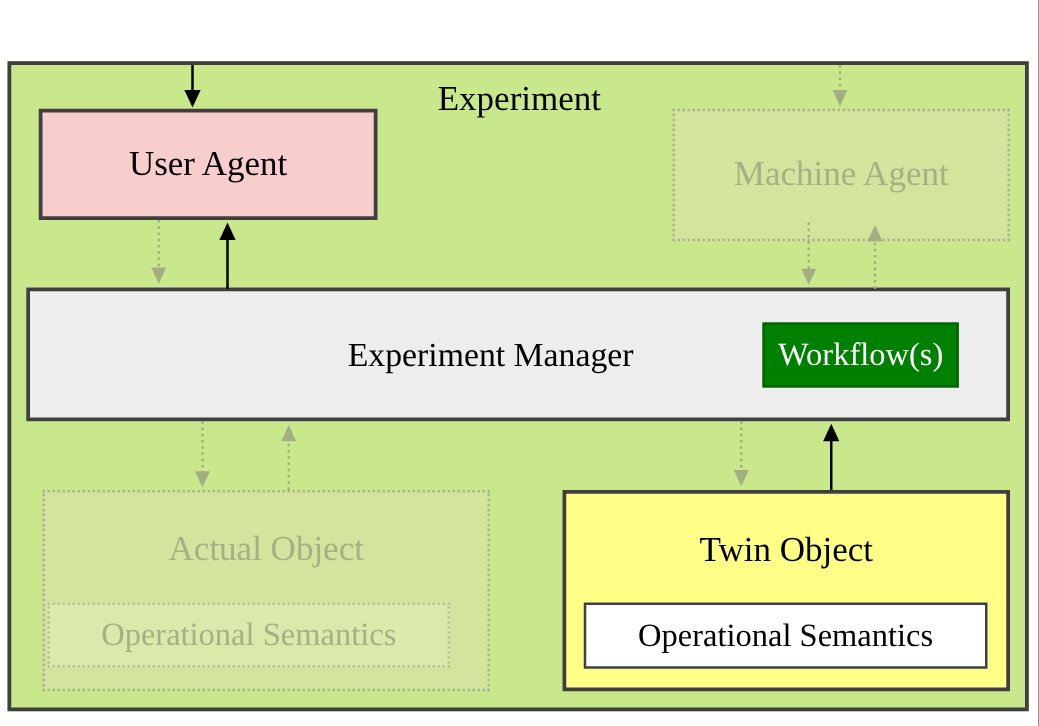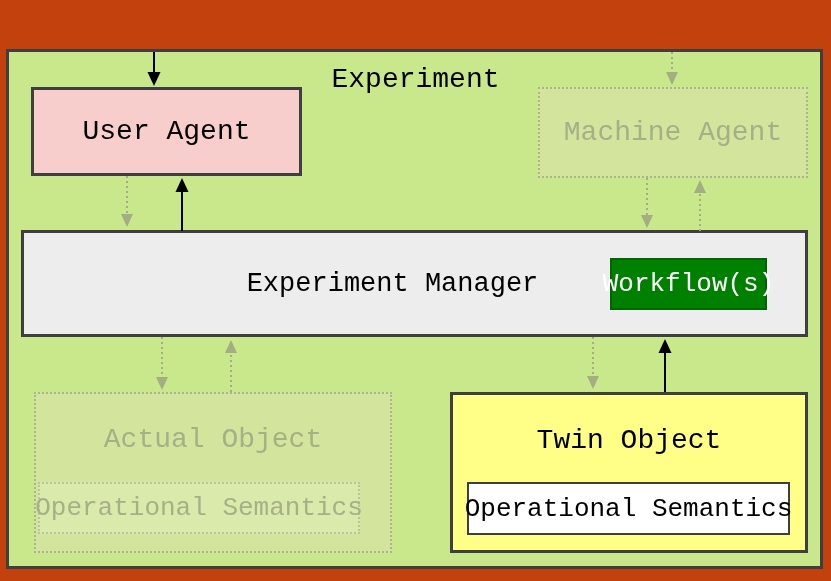--- a/index.html
+++ b/index.html
@@ -1,37 +1,37 @@
 <!DOCTYPE html>
 <html><head>
 <meta charset="utf-8">
 <style>
   html,body{margin:0;padding:0;background:#000;}
   #canvas{
-    position:relative;width:831px;height:581px;background:#c2410c;overflow:hidden;
-    font-family:Liberation Mono, monospace;
+    position:relative;width:831px;height:581px;background:#ffffff;overflow:hidden;
+    font-family:Liberation Serif, serif;
     -webkit-font-smoothing:antialiased;
   }
   .abs{position:absolute;box-sizing:border-box;}
   #container{
     left:6px;top:49px;width:817px;height:520px;
     background:#c9e88b;border:3px solid #3f3f3f;z-index:1;
   }
   #title{
     left:0;right:0;top:64px;text-align:center;
     font-size:28px;color:#000;z-index:3;
   }
   .node{display:flex;align-items:center;justify-content:center;z-index:2;}
   .node .lbl{white-space:nowrap;}
   #user-agent{
     left:31px;top:87px;width:271px;height:89px;
     background:#f8cecc;border:3px solid #3f3f3f;font-size:28px;color:#000;
   }
   #machine-agent{
-    left:538px;top:87px;width:270px;height:91px;
+    left:538px;top:87px;width:270px;height:106px;
     background:#d3e49c;border:2px dotted #aab58a;font-size:28px;color:#a6b087;
   }
   #manager{
     left:21px;top:230px;width:787px;height:107px;
     background:#ededed;border:3px solid #3f3f3f;
     flex-direction:column;font-size:27px;line-height:36px;color:#000;
     padding-right:44px;text-align:center;
   }
   #workflow{
     left:610px;top:258px;width:157px;height:52px;

